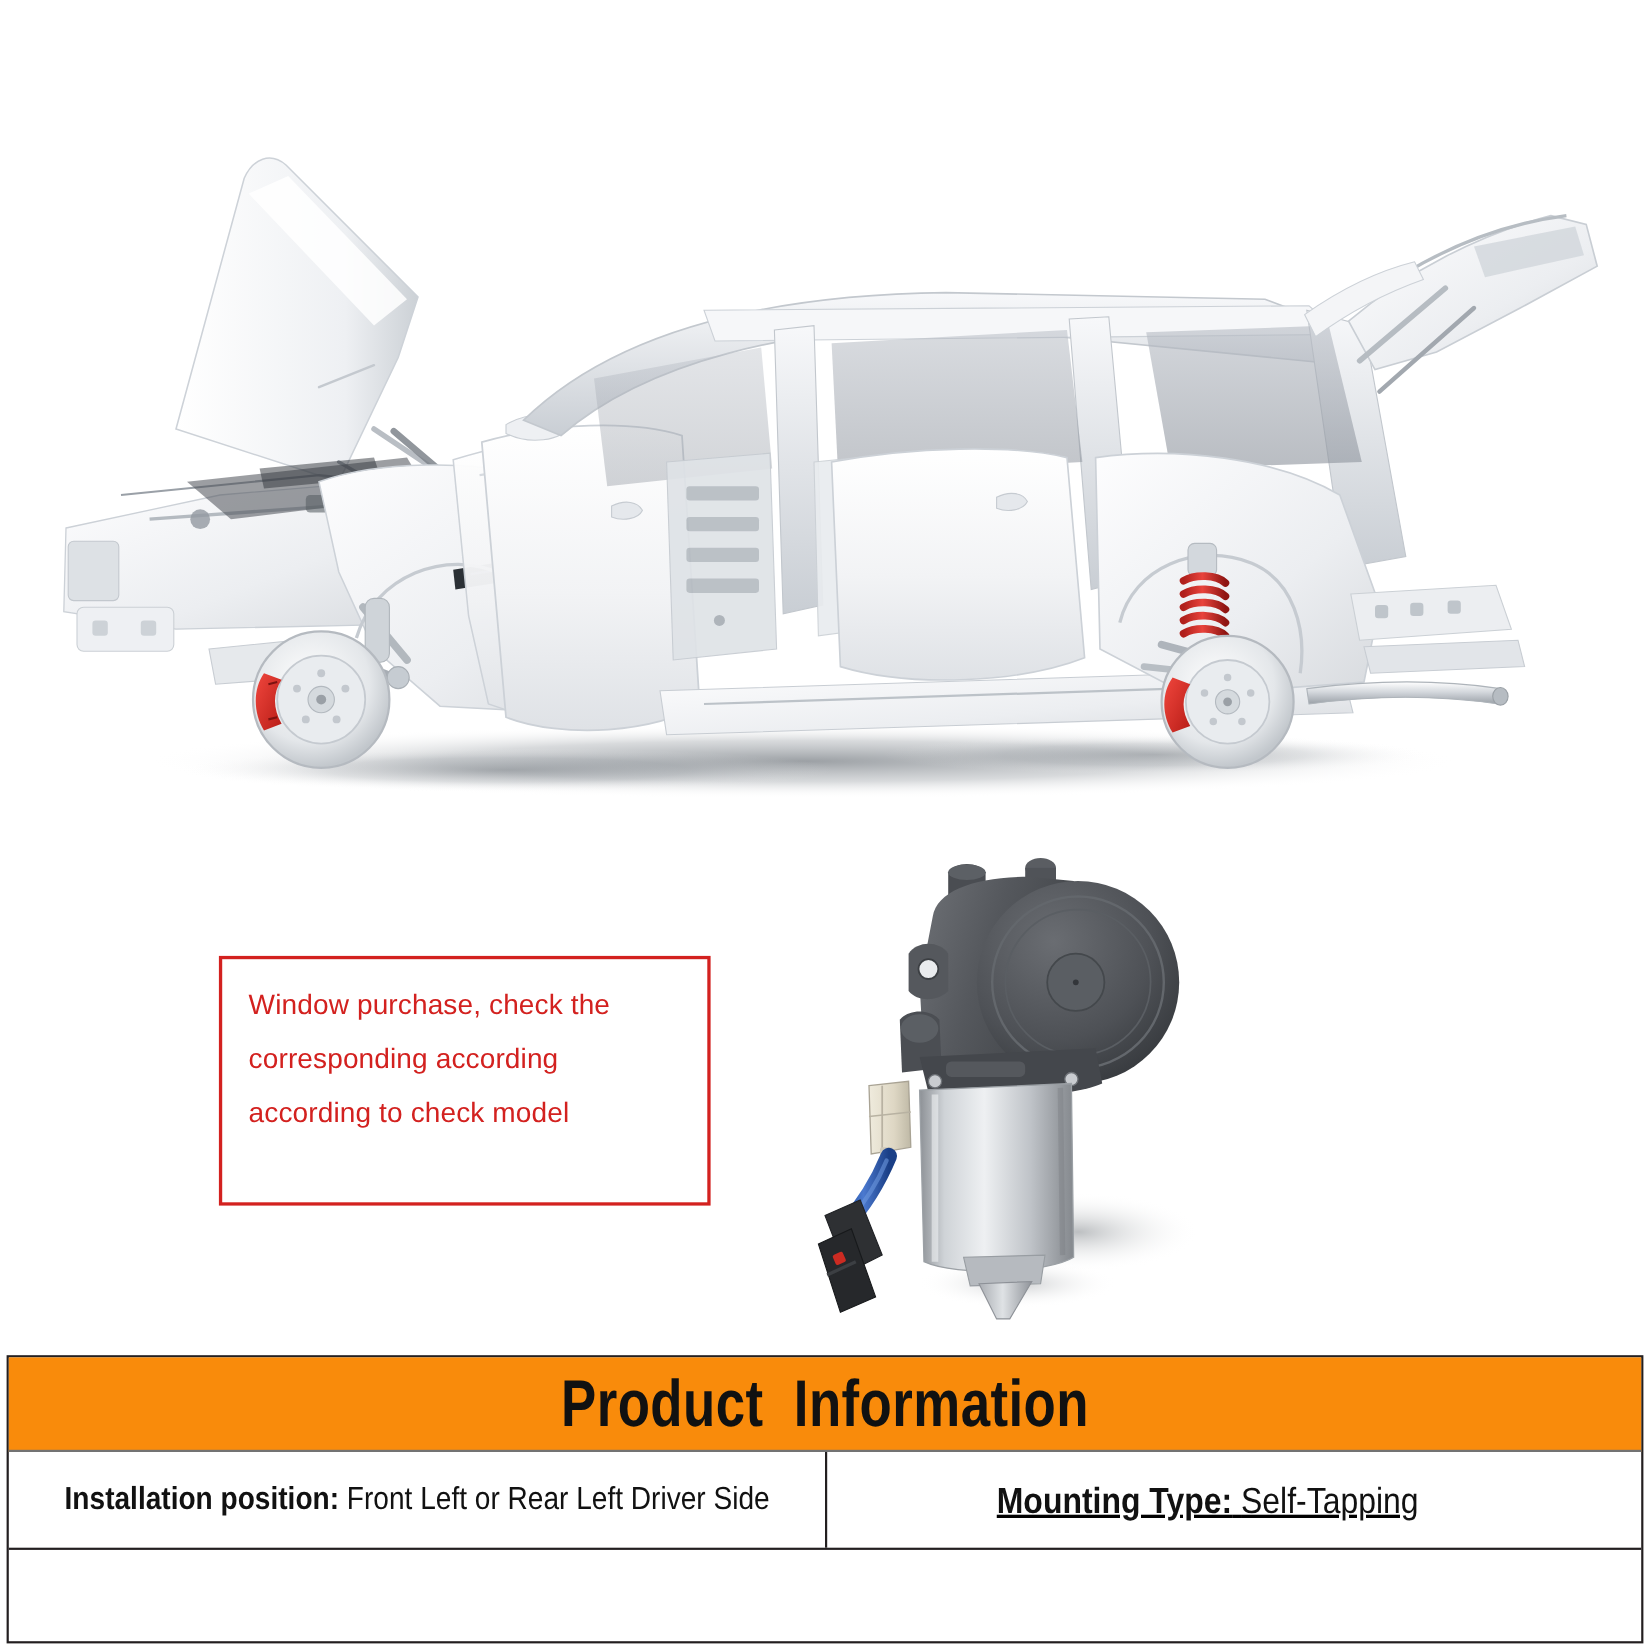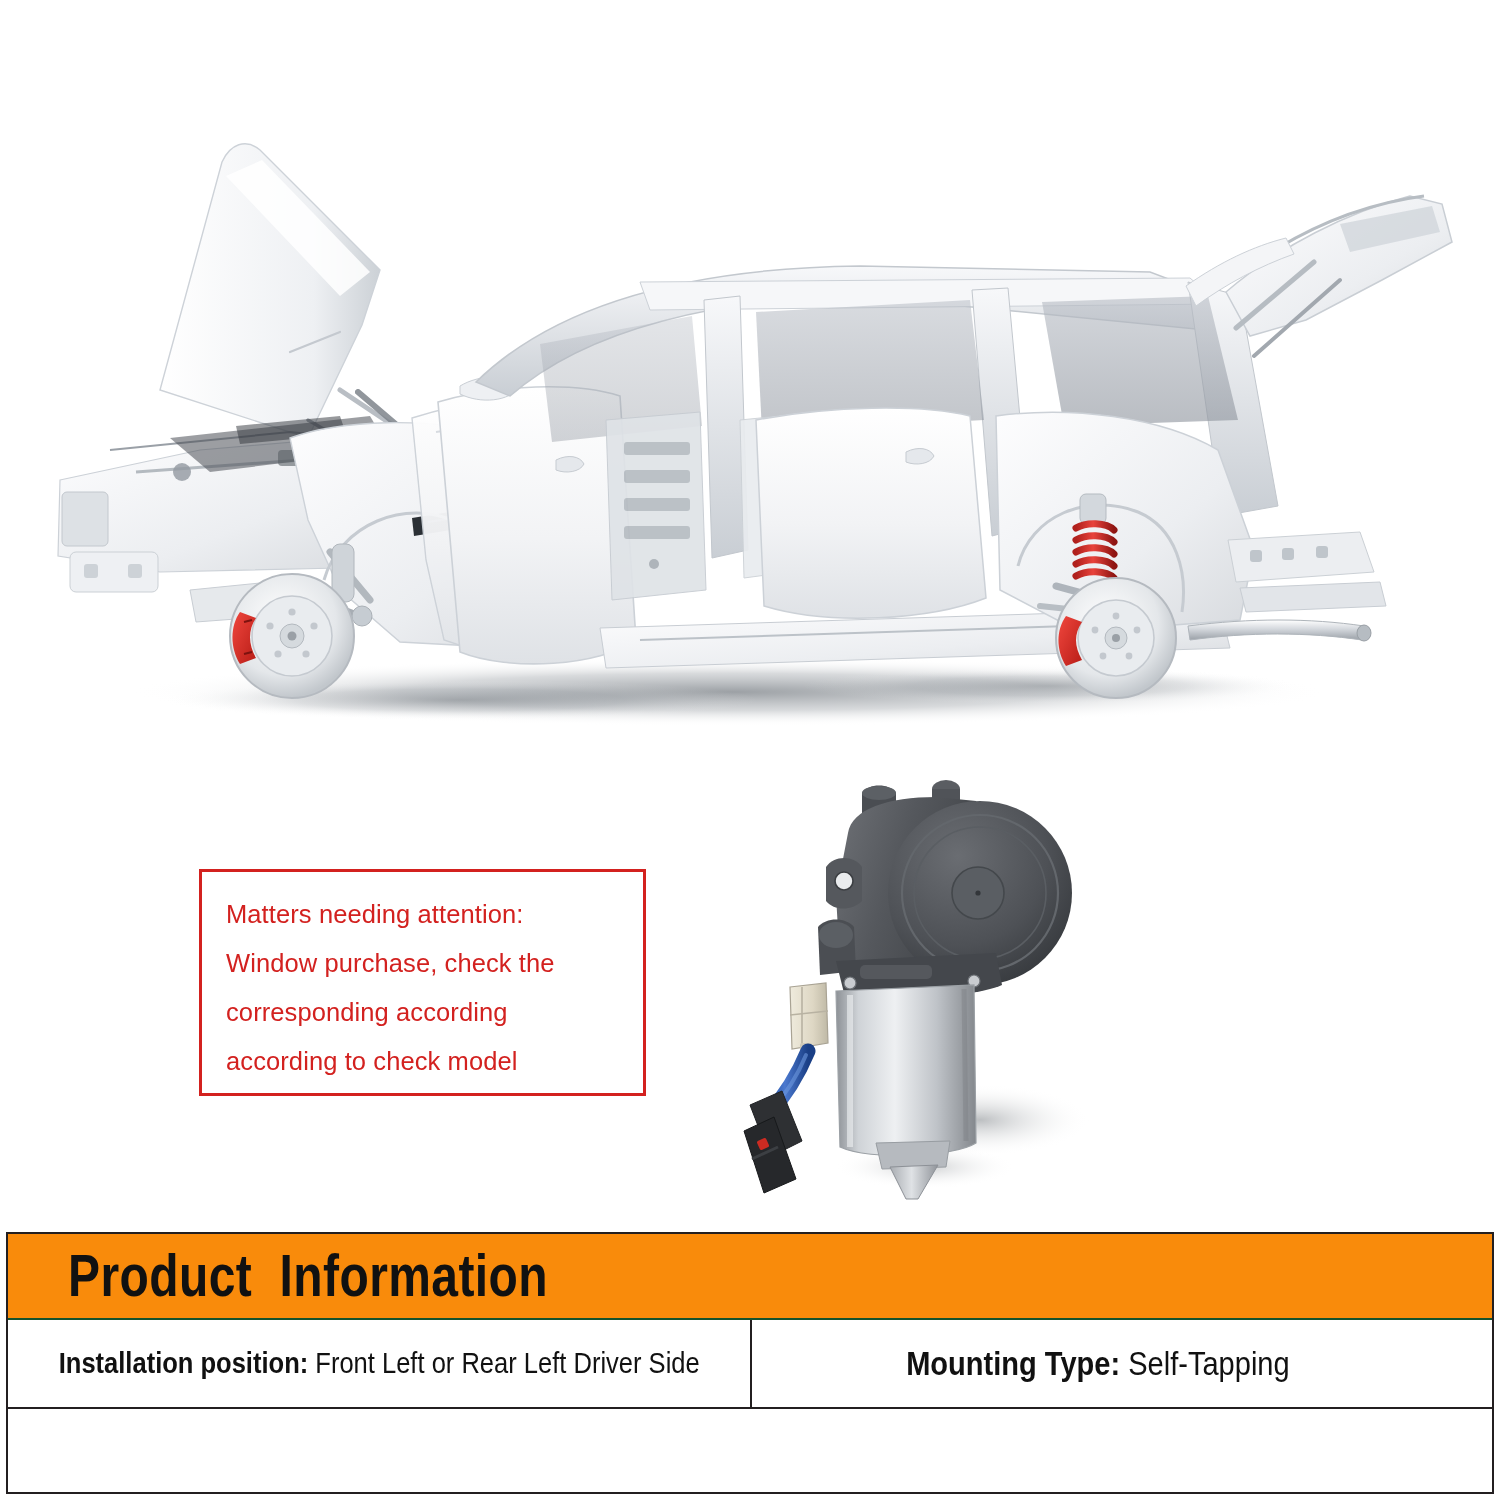--- a/index.html
+++ b/index.html
@@ -74,21 +74,22 @@
     height: 262px;
     box-sizing: border-box;
     border: 2px solid #231f20;
     background: #ffffff;
   }
   #info-header {
     height: 84px;
     background: #F98B0B;
     display: flex;
     align-items: center;
-    border-bottom: 2px solid #14532d;
+    justify-content: center;
+    border-bottom: 2px solid #737373;
   }
   #info-header-title {
     font-family: "Liberation Sans Narrow", "Liberation Sans", sans-serif;
     font-weight: bold;
     font-size: 60px;
     line-height: 60px;
     color: #111111;
     transform: scaleX(0.80);
     transform-origin: center center;
     white-space: pre;
@@ -101,21 +102,21 @@
   .info-row.first { border-bottom: 2px solid #231f20; }
   .info-cell {
     display: flex;
     align-items: center;
     justify-content: center;
     box-sizing: border-box;
     padding: 0 10px;
     overflow: hidden;
   }
   .info-cell.left  { width: 744px; border-right: 2px solid #231f20; align-items: center; }
-  .info-cell.right { width: 692px; }
+  .info-cell.right { width: 692px; text-decoration: underline; }
   .cell-text {
     font-family: "Liberation Sans Narrow", "Liberation Sans", sans-serif;
     color: #111111;
     white-space: nowrap;
     transform: scaleX(0.88);
     transform-origin: center center;
   }
   .cell-text .k { font-weight: bold; }
   .cell-text .v { font-weight: normal; }
   .size-a { font-size: 29px; }
@@ -349,21 +350,20 @@
 
         <path d="M1146 166 C1180 142 1214 126 1246 118 L1254 134 C1220 146 1186 164 1156 186 Z" fill="#f4f5f7" stroke="#ccd1d7"></path>
 
         <path d="M1196 208 L1274 142" stroke="#b6bcc2" stroke-width="5" stroke-linecap="round"></path>
         <path d="M1214 236 L1300 160" stroke="#a2a8af" stroke-width="4" stroke-linecap="round"></path>
       </g>
     </svg>
   </div>
 
   <div id="attention-box">
-    <p>Matters needing attention:</p>
     <p>Window purchase, check the</p>
     <p>corresponding according</p>
     <p>according to check model</p>
   </div>
 
   <div id="motor-photo">
     <svg viewBox="0 0 360 425" xmlns="http://www.w3.org/2000/svg">
       <defs>
         <linearGradient id="housG" x1="0" y1="0" x2="1" y2="0.4">
           <stop offset="0%" stop-color="#6e7176"></stop>

